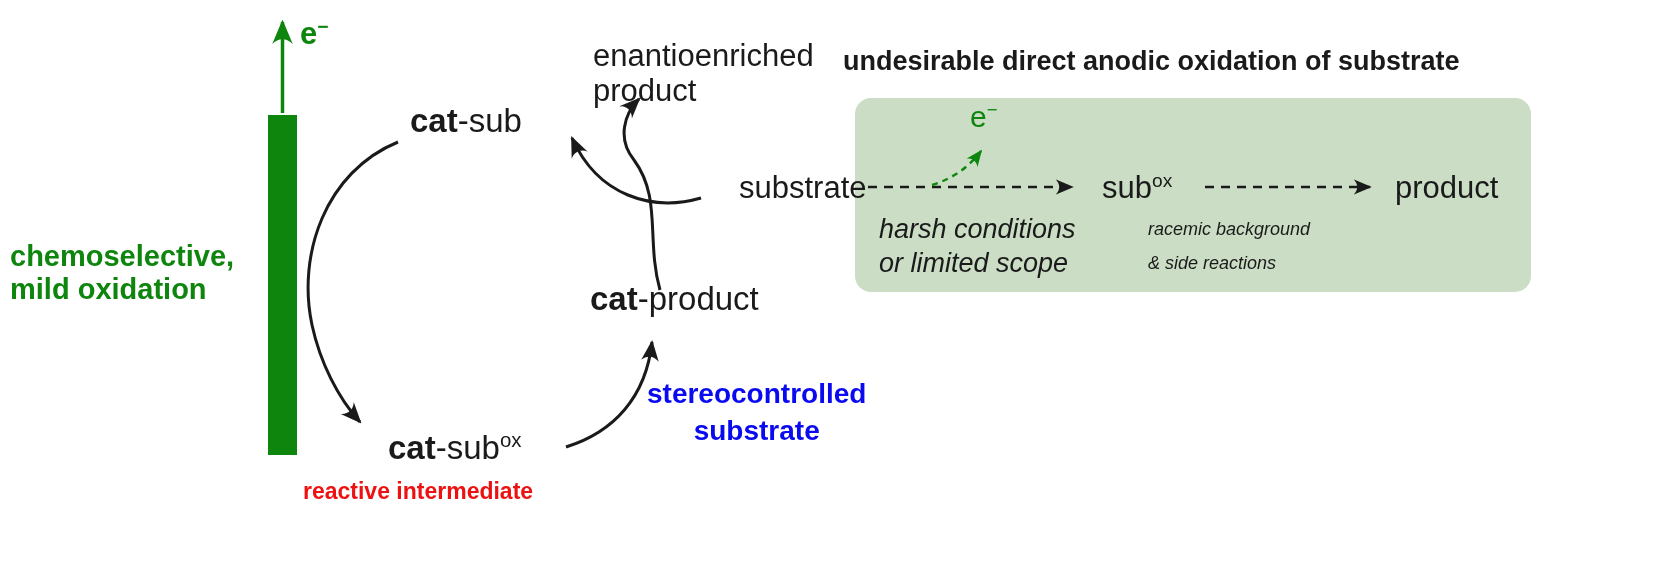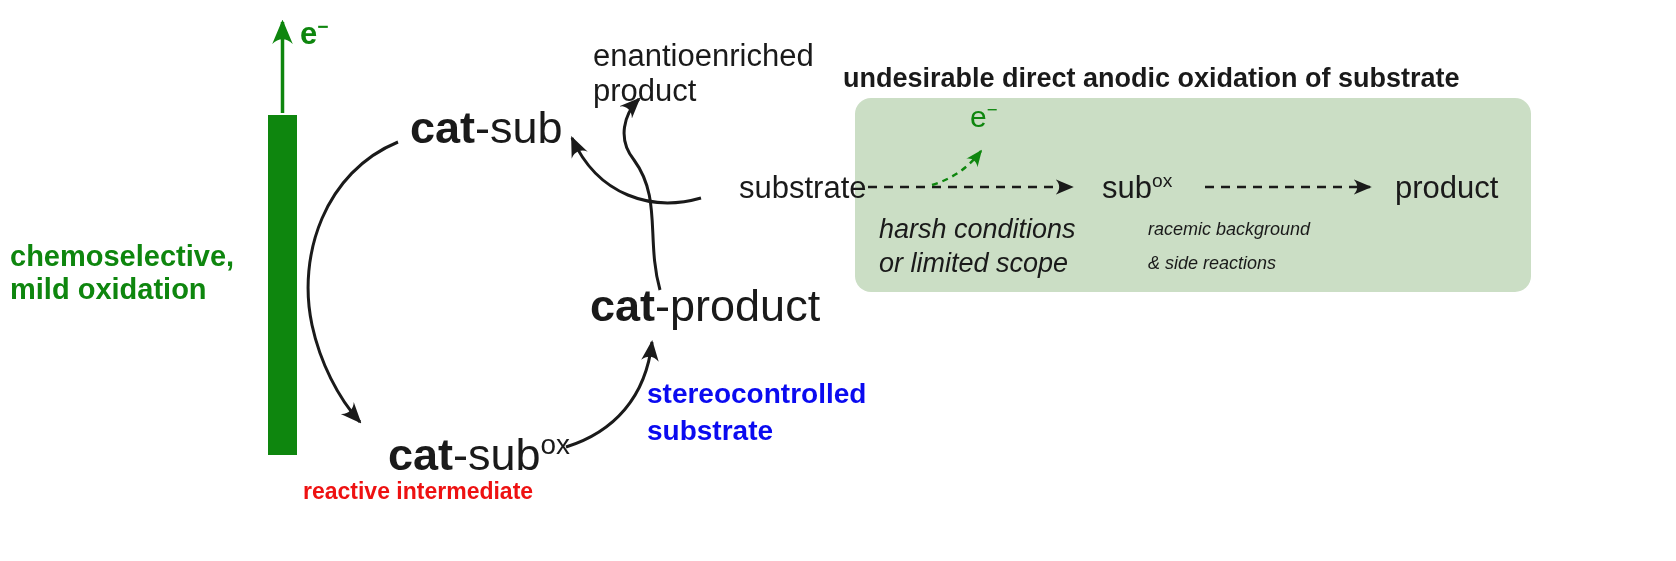--- a/index.html
+++ b/index.html
@@ -13,21 +13,21 @@
     overflow:hidden;
   }
   svg.layer { position:absolute; left:0; top:0; pointer-events:none; }
   .txt { position:absolute; white-space:nowrap; line-height:1.15; }
   .center { text-align:left; white-space:normal; }
   .bold { font-weight:bold; }
   .italic { font-style:italic; }
   .green { color:var(--green,#0e860e); }
   .blue  { color:var(--blue,#0a0af0); }
   .red   { color:var(--red,#ee1111); }
-  .species { font-size:45px; }
+  .species { font-size:33px; }
   .label31 { font-size:31px; }
   sup { font-size:62%; line-height:0; }
 </style>
 </head>
 <body>
 
 <div class="canvas">
 
   <svg class="layer" width="1676" height="561" viewBox="0 0 1676 561" aria-hidden="true">
     <defs>
@@ -87,32 +87,32 @@
     <div>enantioenriched</div>
     <div>product</div>
   </div>
 
   <div class="txt label31" style="left:703px; top:170px;margin-left:36px;">substrate</div>
 
   <div class="txt species" style="left:590px; top:280px;">
     <b>cat</b><span>-product</span>
   </div>
 
-  <div class="txt blue bold" style="left:647px; top:375px; font-size:28px; line-height:37px;">
+  <div class="txt blue bold" style="left:647px; top:375px; font-size:28px; line-height:37px;text-align:center;">
     <div>stereocontrolled</div>
     <div>substrate</div>
   </div>
 
   <div class="txt species" style="left:388px; top:429px;">
     <b>cat</b><span>-sub</span><sup>ox</sup>
   </div>
 
   <div class="txt red bold" style="left:303px; top:478px; font-size:23px;">reactive intermediate</div>
 
-  <div class="txt center bold" style="left:843px; top:63px; width:706px; font-size:27px;">undesirable direct anodic oxidation of substrate</div>
+  <div class="txt center bold" style="left:843px; top:46px; width:706px; font-size:27px;">undesirable direct anodic oxidation of substrate</div>
 
   <div class="txt green" style="left:970px; top:100px; font-size:30px;">
     <span>e</span><sup>−</sup>
   </div>
 
   <div class="txt label31" style="left:1102px; top:170px;">
     <span>sub</span><sup>ox</sup>
   </div>
 
   <div class="txt label31" style="left:1395px; top:170px;">product</div>

